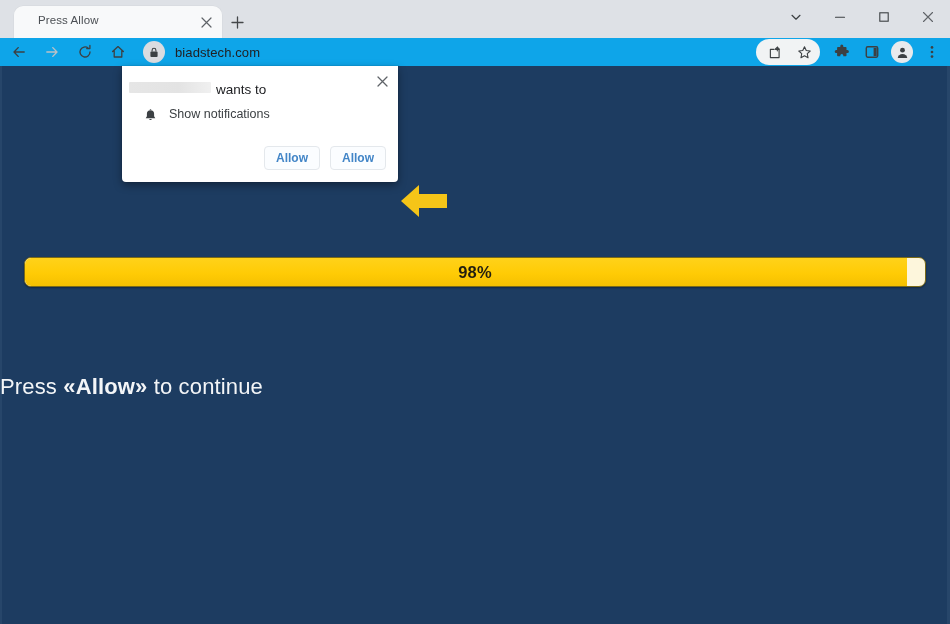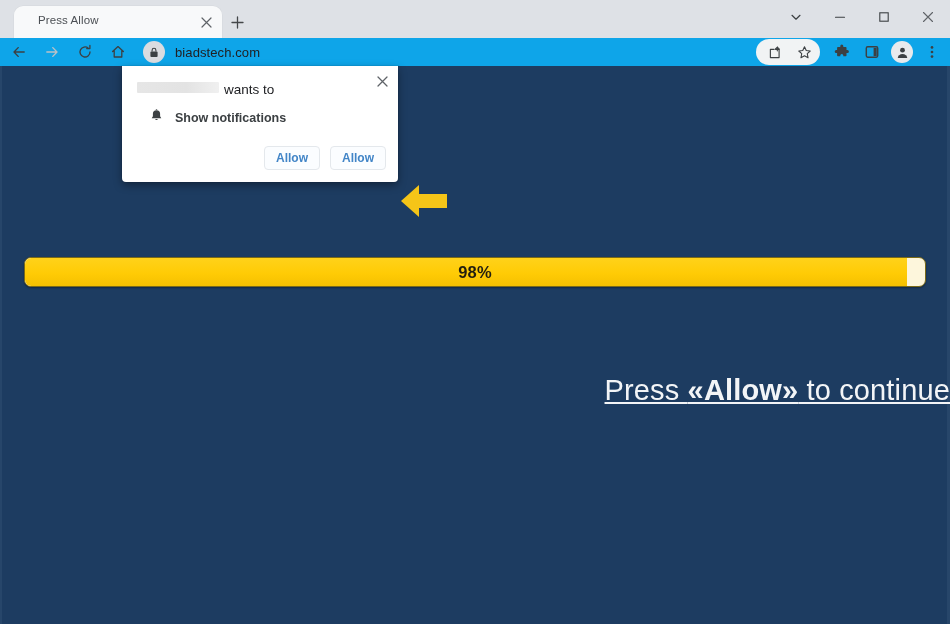--- a/index.html
+++ b/index.html
@@ -208,25 +208,24 @@
     font-weight: bold;
     color: #231f10;
     letter-spacing: 0.2px;
   }
 
   .headline {
     position: absolute;
     left: 0;
     top: 308px;
     width: 950px;
-    text-align: right;
-    font-size: 29px;
+    text-align: left;
+    font-size: 22px;
     color: #f3f5f7;
     letter-spacing: 0.15px;
-    text-decoration: underline;
   }
   .headline b { font-weight: bold; }
 
   
   .arrow {
     position: absolute;
     left: 398px;
     top: 116px;
     width: 52px;
     height: 38px;
@@ -246,44 +245,43 @@
   }
   .bubble-close {
     position: absolute;
     right: 6px; top: 5px;
     width: 20px; height: 20px;
     display: flex; align-items: center; justify-content: center;
     color: #5f6368;
   }
   .bubble-title {
     position: absolute;
-    left: 15px; top: 16px;
+    left: 7px; top: 16px;
     font-size: 13.5px;
     color: #202124;
     display: flex;
     align-items: baseline;
     white-space: nowrap;
   }
   .redacted {
     display: inline-block;
     width: 82px;
     height: 11px;
     background: linear-gradient(90deg, #e6e6e6 0%, #e3e3e3 60%, #f0f0f0 100%);
     border-radius: 1px;
     margin-right: 5px;
     filter: blur(0.6px);
     position: relative;
     top: -1px;
   }
   .bubble-row {
     position: absolute;
-    left: 25px; top: 41px;
-    display: flex;
-    align-items: flex-end;
-    font-weight: bold;
+    left: 19px; top: 41px;
+    display: flex;
+    align-items: flex-start;
   }
   .bell {
     width: 18px; height: 18px;
     display: flex; align-items: center; justify-content: center;
     color: #3c4043;
     margin-right: 10px;
   }
   .bubble-row-label {
     font-size: 12.5px;
     color: #3c4043;

